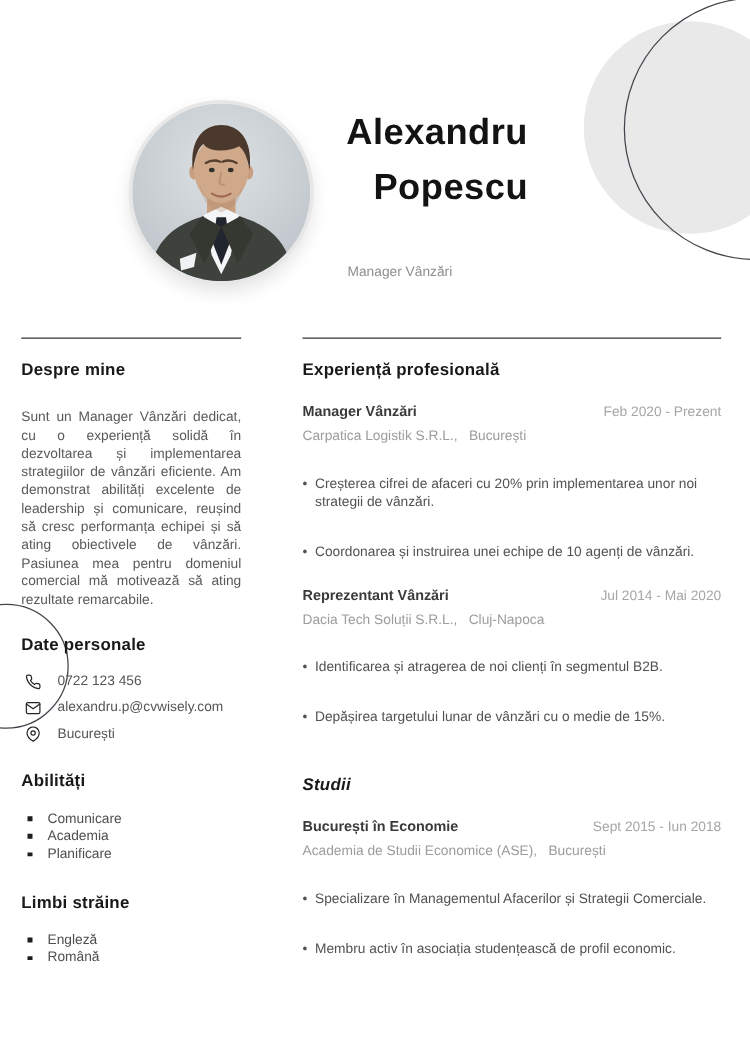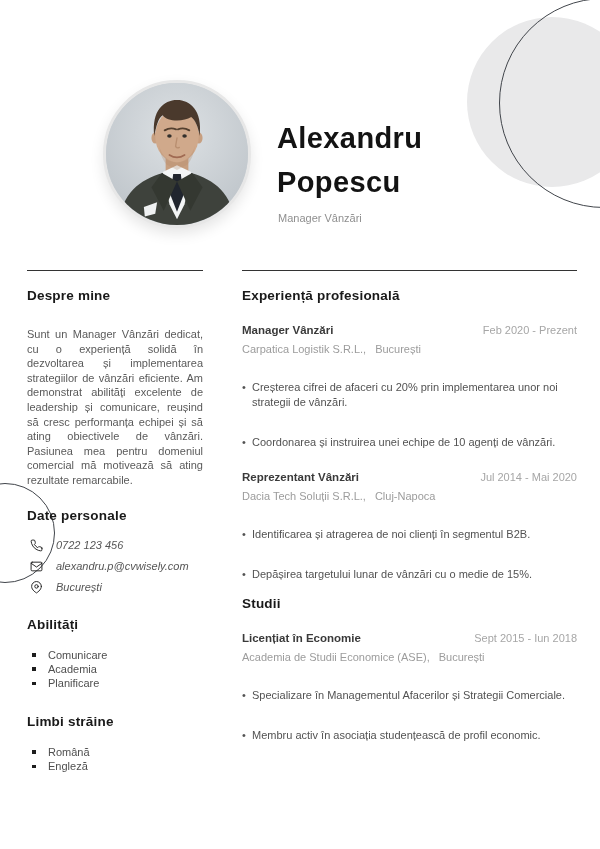--- a/index.html
+++ b/index.html
@@ -12,55 +12,55 @@
     border-radius:50%;background:#e9e9ea;}
   .deco-ring-tr{position:absolute;left:499px;top:-2px;width:210px;height:210px;
     border-radius:50%;border:1.3px solid #41454b;box-sizing:border-box;}
   .deco-ring-left{position:absolute;left:-45px;top:483px;width:100px;height:100px;
     border-radius:50%;border:1.3px solid #41454b;box-sizing:border-box;}
   
   .photo{position:absolute;left:103px;top:80px;width:148px;height:148px;border-radius:50%;
     border:3px solid #e7e7e7;overflow:hidden;background:#cdd3d7;
     box-shadow:0 6px 14px rgba(0,0,0,.10);box-sizing:border-box;}
   .photo svg{display:block;width:100%;height:100%;}
-  .name{position:absolute;left:277px;top:116px;font-size:29px;font-weight:bold;
-    color:#131313;line-height:44px;letter-spacing:.4px;}
+  .name{position:absolute;left:277px;top:84px;font-size:29px;font-weight:bold;
+    color:#131313;line-height:44px;letter-spacing:.4px;text-align:right;}
   .name div{white-space:nowrap;}
   .job-title{position:absolute;left:278px;top:212px;font-size:11px;color:#8f8f8f;}
   
   .col{position:absolute;top:270px;border-top:1px solid #333333;box-sizing:border-box;}
-  .col-left{left:27px;width:176px;}
+  .col-left{left:17px;width:176px;}
   .col-right{left:242px;width:335px;}
   .sec{margin:17px 0 0;font-size:13.5px;font-weight:bold;color:#191919;letter-spacing:.2px;}
   
   .about-text{margin-top:24px;font-size:11px;line-height:14.6px;color:#5a5a5a;text-align:justify;}
   
   .contact{margin-top:16px;}
   .contact-row{display:flex;align-items:center;margin-bottom:8px;}
   .contact-row svg{width:13px;height:13px;margin:0 13px 0 3px;flex:none;
     stroke:#242424;fill:none;stroke-width:1.8;stroke-linecap:round;stroke-linejoin:round;}
-  .contact-val{font-size:11px;color:#555555;font-style:italic;}
+  .contact-val{font-size:11px;color:#555555;}
   
   .plain-list{list-style:none;margin:16px 0 0;padding:0;}
   .plain-list li{position:relative;padding-left:21px;font-size:11px;color:#4f4f4f;
     line-height:14.4px;margin-bottom:0;}
   .plain-list li::before{content:"";position:absolute;left:5px;top:5.5px;width:3.5px;
     height:3.5px;background:#1d1d1d;}
   .mt23{margin-top:23px;}
   
   .job{margin-top:21px;}
   .job-head{display:flex;justify-content:space-between;align-items:baseline;}
   .job-name{font-size:11.5px;font-weight:bold;color:#3a3a3a;}
   .job-date{font-size:11px;color:#a6a6a6;white-space:nowrap;}
   .job-org{margin-top:7px;font-size:11px;color:#9c9c9c;}
   .job-org .city{margin-left:9px;}
   .jbullet{position:relative;margin-top:25px;padding-left:10px;font-size:11px;
     line-height:15px;color:#525252;}
   .jbullet::before{content:"\2022";position:absolute;left:0;top:0;color:#525252;}
-  .sec-gap{margin-top:14px;}
+  .sec-gap{margin-top:38px;font-style:italic;}
 </style>
 </head>
 <body>
 
 <div class="page">
 
   <div class="deco-fill"></div>
   <div class="deco-ring-tr"></div>
   <div class="deco-ring-left"></div>
 
@@ -130,22 +130,22 @@
 
     <h2 class="sec mt23">Abilități</h2>
     <ul class="plain-list">
       <li>Comunicare</li>
       <li>Academia</li>
       <li>Planificare</li>
     </ul>
 
     <h2 class="sec mt23">Limbi străine</h2>
     <ul class="plain-list">
+      <li>Engleză</li>
       <li>Română</li>
-      <li>Engleză</li>
     </ul>
   </div>
 
   <div class="col col-right">
     <h2 class="sec">Experiență profesională</h2>
 
     <div class="job">
       <div class="job-head">
         <span class="job-name">Manager Vânzări</span>
         <span class="job-date">Feb 2020 - Prezent</span>
@@ -166,21 +166,21 @@
         <span>Dacia Tech Soluții S.R.L.,</span><span class="city">Cluj-Napoca</span>
       </div>
       <div class="jbullet">Identificarea și atragerea de noi clienți în segmentul B2B.</div>
       <div class="jbullet">Depășirea targetului lunar de vânzări cu o medie de 15%.</div>
     </div>
 
     <h2 class="sec sec-gap">Studii</h2>
 
     <div class="job">
       <div class="job-head">
-        <span class="job-name">Licențiat în Economie</span>
+        <span class="job-name">București în Economie</span>
         <span class="job-date">Sept 2015 - Iun 2018</span>
       </div>
       <div class="job-org">
         <span>Academia de Studii Economice (ASE),</span><span class="city">București</span>
       </div>
       <div class="jbullet">Specializare în Managementul Afacerilor și Strategii Comerciale.</div>
       <div class="jbullet">Membru activ în asociația studențească de profil economic.</div>
     </div>
   </div>
 

